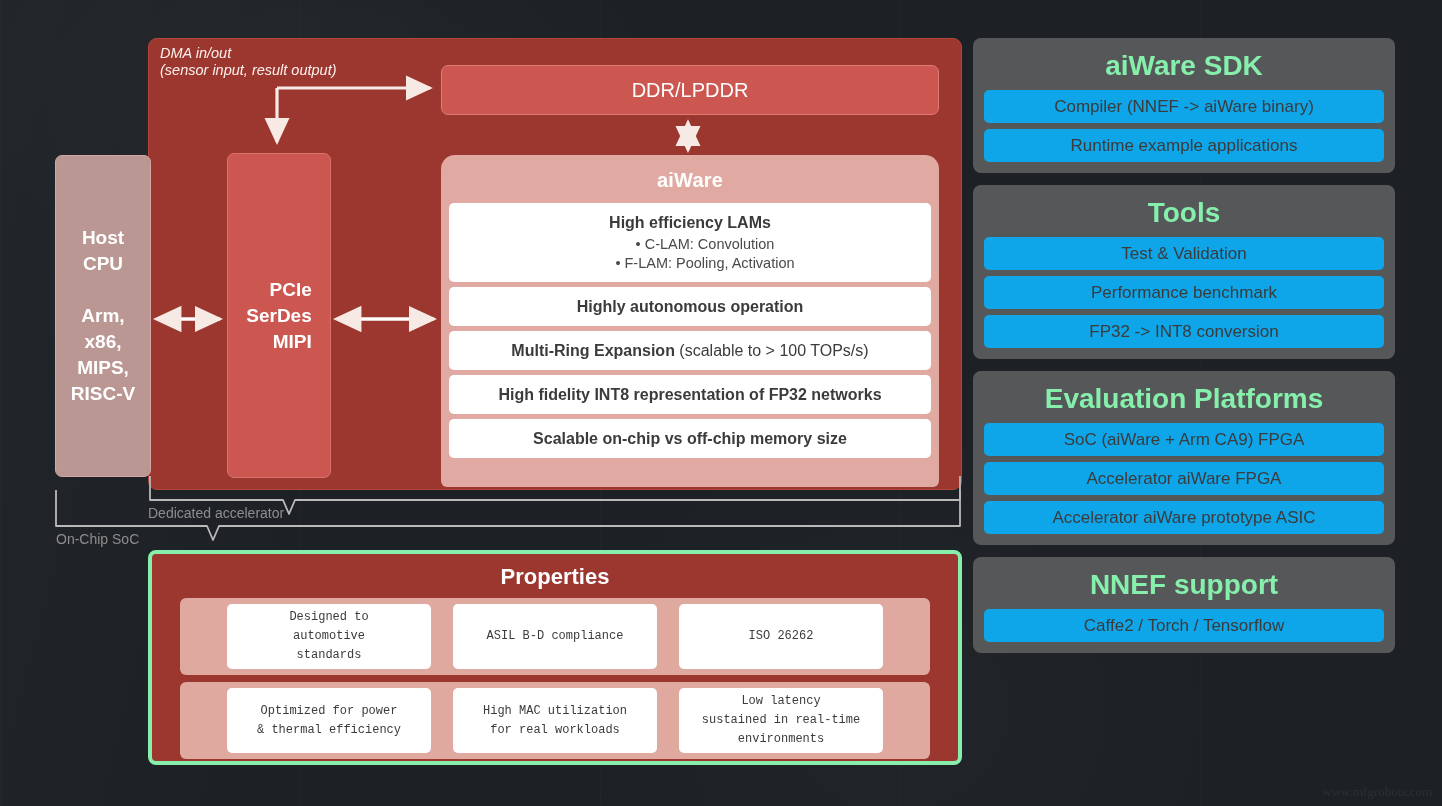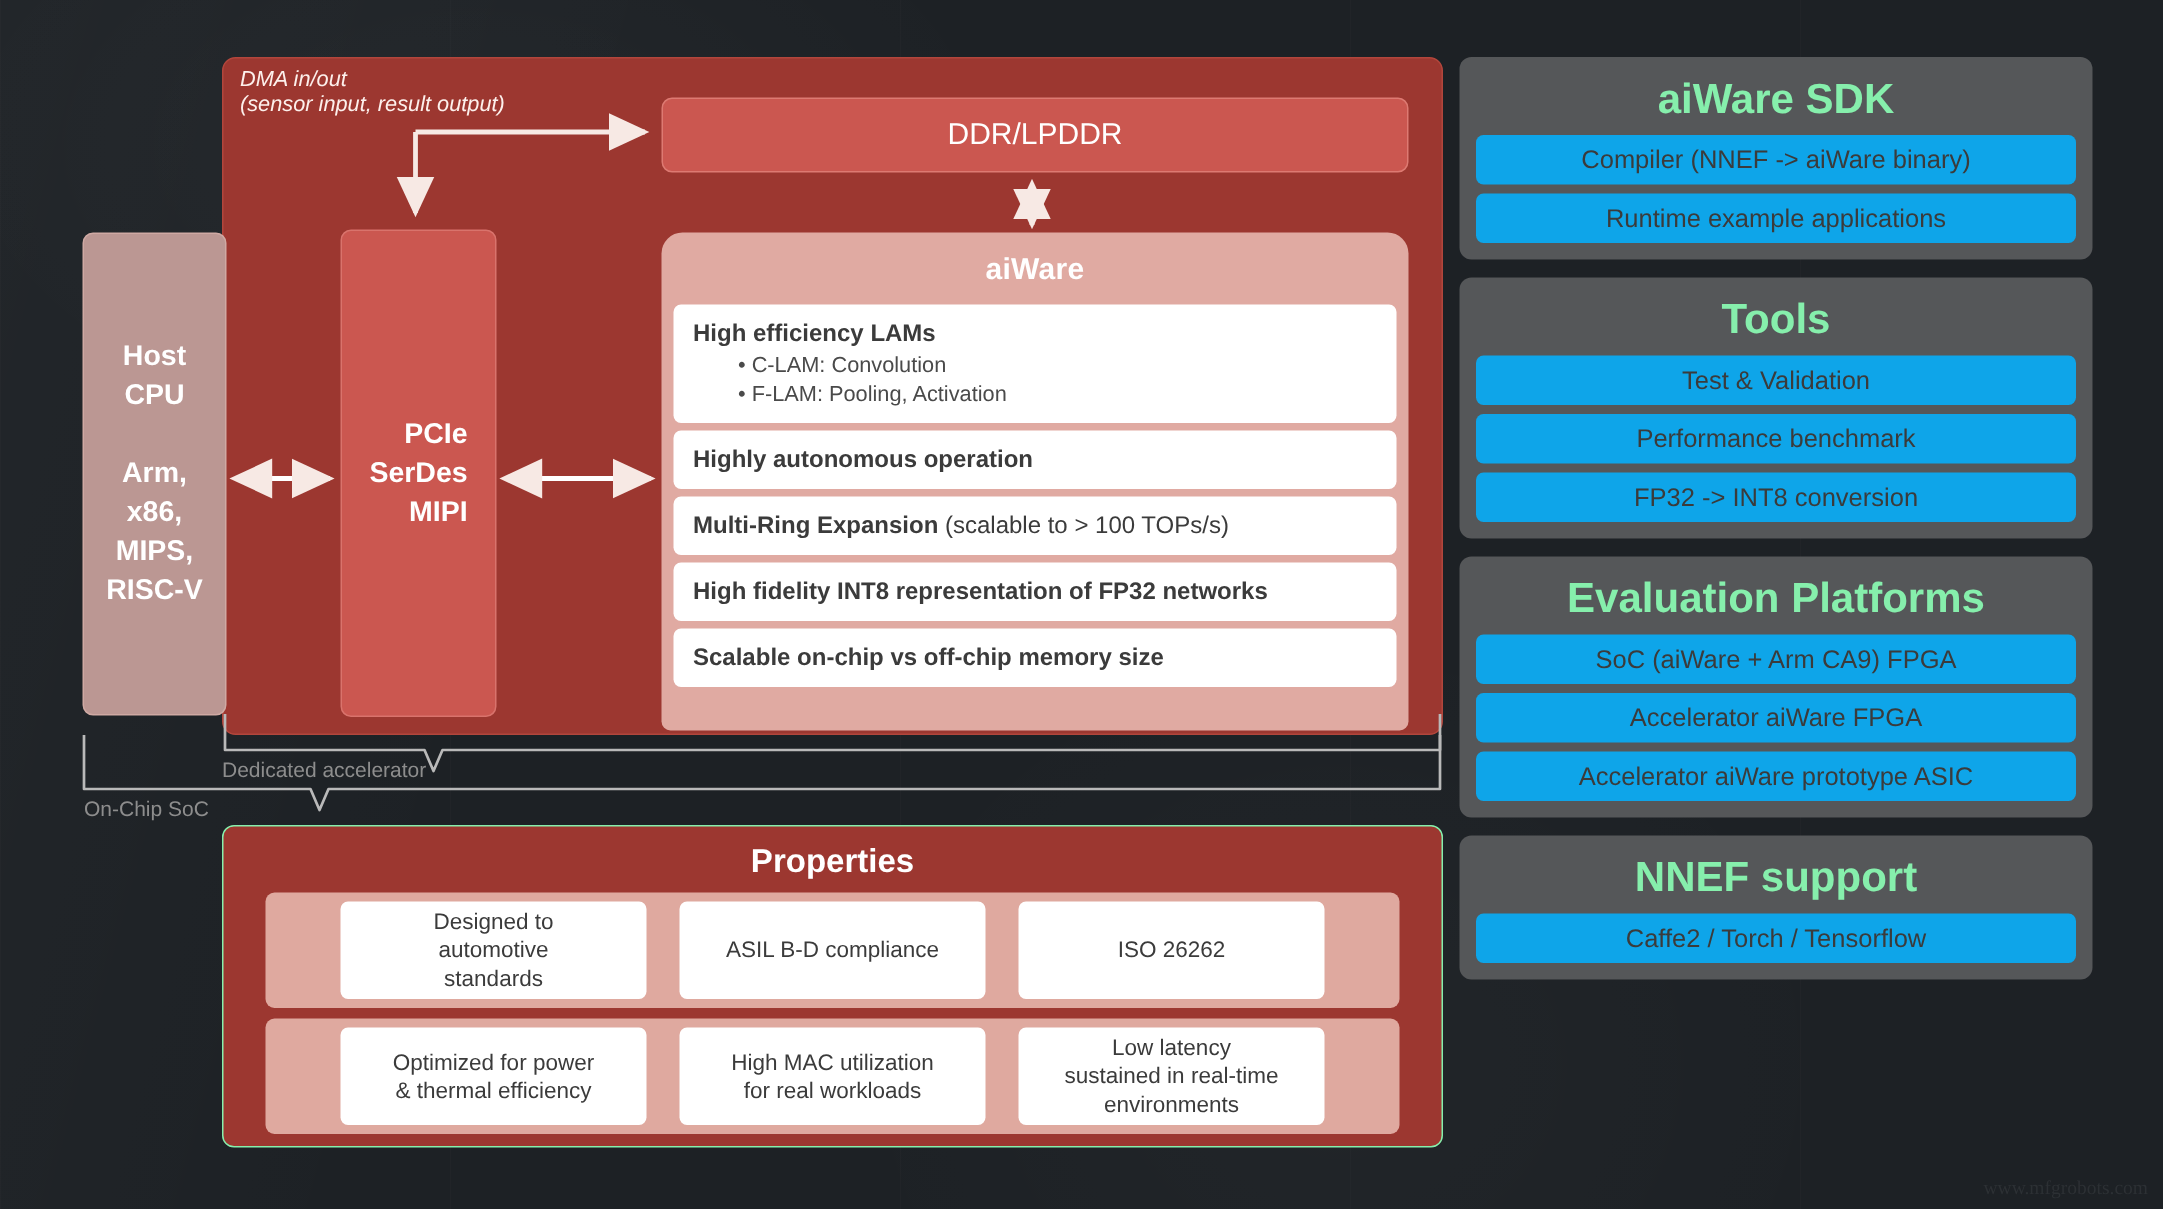--- a/index.html
+++ b/index.html
@@ -122,20 +122,21 @@
     line-height: 34px;
     margin-bottom: 6px;
     letter-spacing: 0.2px;
   }
   .aw-row {
     background: #ffffff;
     border-radius: 5px;
     margin-bottom: 5px;
     padding: 9px 13px;
     color: #3b3b3b;
+    text-align: center;
   }
   .aw-row .head {
     font-weight: bold;
     font-size: 16px;
     line-height: 21px;
   }
   .aw-row .tail {
     font-weight: normal;
     font-size: 16px;
   }
@@ -161,21 +162,21 @@
   }
   .bracket-label.dedicated { left: 148px; top: 505px; }
   .bracket-label.onchip   { left: 56px;  top: 531px; }
 
   
   .properties {
     position: absolute;
     left: 148px; top: 550px;
     width: 814px; height: 215px;
     background: #9c3730;
-    border: 1px solid #86efac;
+    border: 4px solid #86efac;
     border-radius: 8px;
     padding: 8px 28px 12px;
   }
   .properties-title {
     text-align: center;
     color: #ffffff;
     font-size: 22px;
     font-weight: bold;
     line-height: 30px;
     margin-bottom: 6px;
@@ -192,24 +193,25 @@
   .prop-cell {
     background: #ffffff;
     border-radius: 5px;
     width: 204px;
     min-height: 62px;
     display: flex;
     align-items: center;
     justify-content: center;
     text-align: center;
     color: #3b3b3b;
-    font-size: 15px;
+    font-size: 12px;
     line-height: 19px;
     padding: 4px 6px;
     white-space: pre-line;
+    font-family: Liberation Mono, monospace;
   }
 
   
   .sidebar {
     position: absolute;
     left: 973px; top: 38px;
     width: 422px;
     display: flex;
     flex-direction: column;
     gap: 12px;

